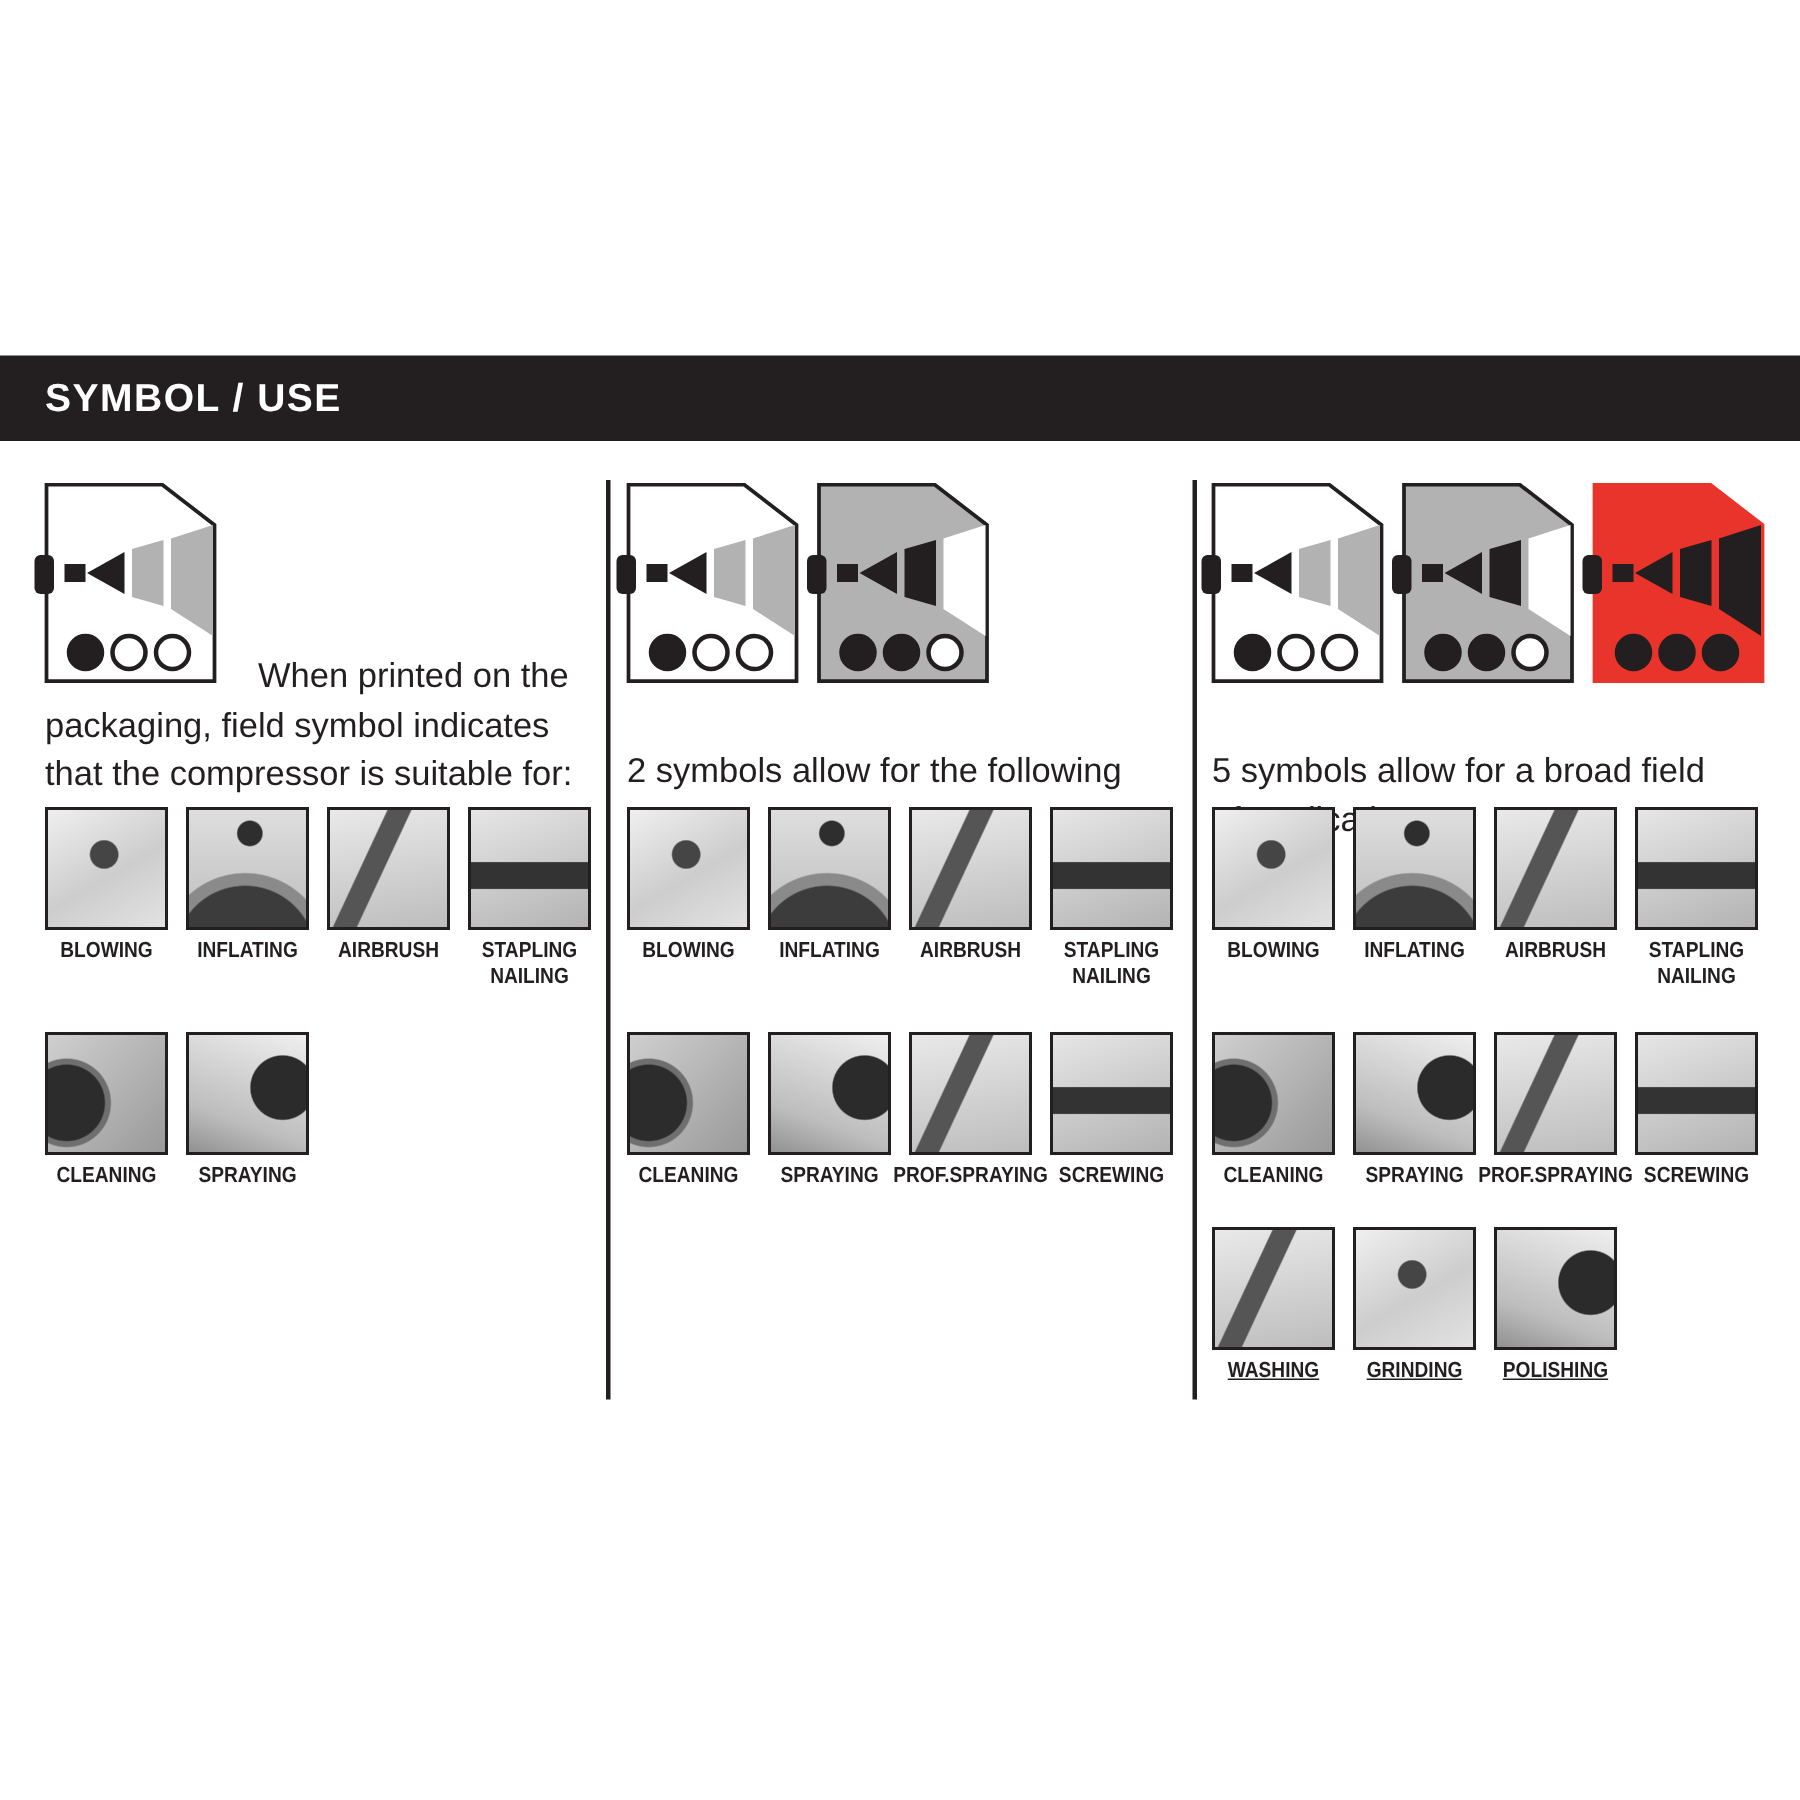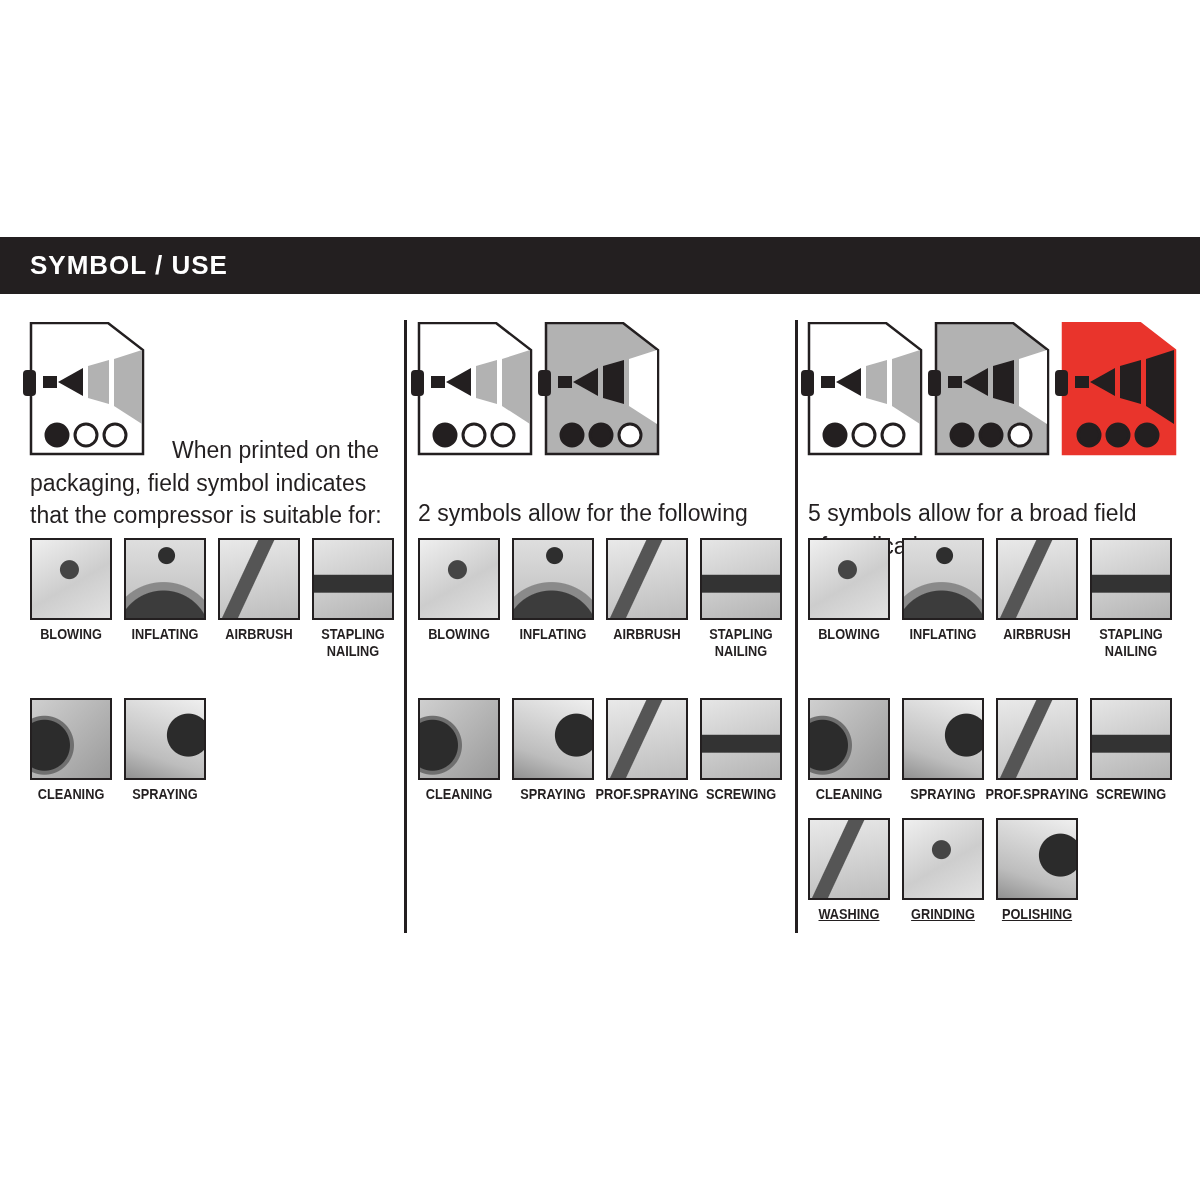--- a/index.html
+++ b/index.html
@@ -28,21 +28,21 @@
   .sym svg{display:block;}
 
   .intro{position:absolute;left:0;font-size:23px;line-height:32.5px;color:#231f20;}
   .c1 .intro{top:112px;width:366px;}
   .c2 .intro,.c3 .intro{top:146px;width:378px;margin-top:29px;}
   .iline{white-space:nowrap;}
   .iline.indent{padding-left:142px;}
 
   .approw{position:absolute;left:0;display:flex;gap:12px;}
   .approw.r1{top:216px;justify-content:flex-end;}
-  .approw.r2{top:376px;}
+  .approw.r2{top:366px;}
   .approw.r3{top:496px;text-decoration:underline;}
   .cell{width:82px;flex:0 0 82px;}
   .thumb{width:82px;height:82px;border:2px solid #231f20;box-sizing:border-box;}
   .lbl{
     margin-top:6px;width:120px;margin-left:-19px;text-align:center;
     font-weight:bold;font-size:14.5px;line-height:17px;letter-spacing:0;
     transform:scaleX(.88);transform-origin:50% 0;
   }
 
   

